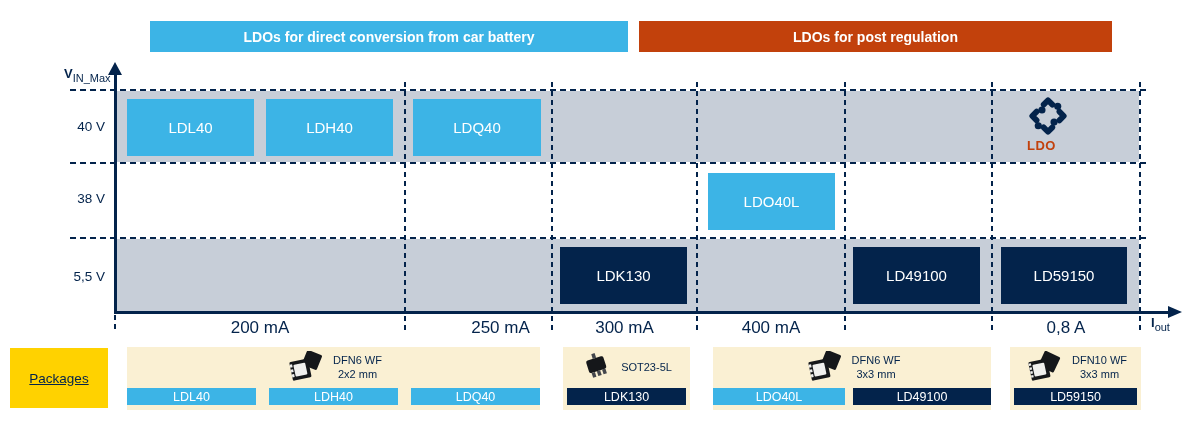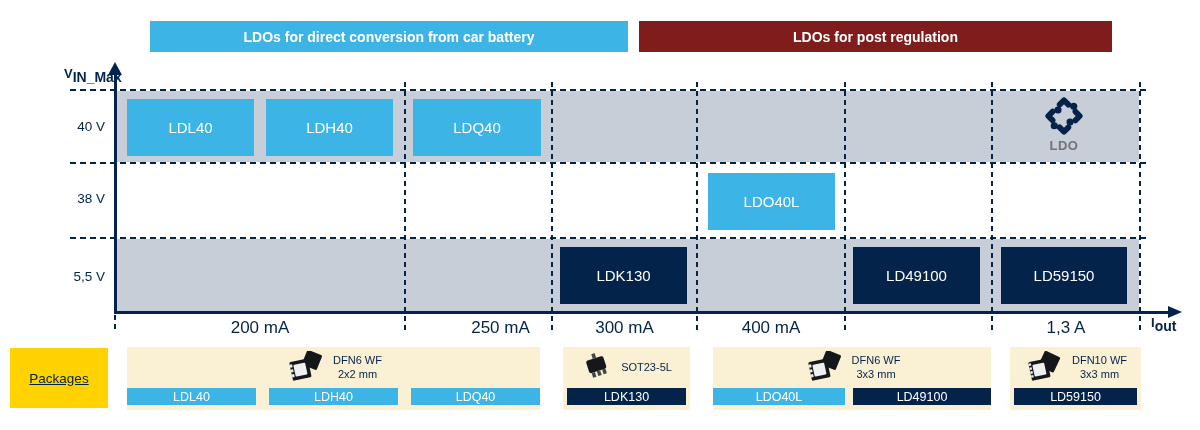--- a/index.html
+++ b/index.html
@@ -3,21 +3,21 @@
 <meta charset="utf-8">
 <style>
   html,body{margin:0;padding:0;background:#fff;}
   body{font-family:"Liberation Sans", sans-serif;}
   .canvas{position:relative;width:1200px;height:430px;background:#ffffff;overflow:hidden;}
 
   
   .hdr{position:absolute;top:21px;height:31px;display:flex;align-items:center;justify-content:center;
        color:#fff;font-size:14px;font-weight:bold;}
   .hdr-blue{left:150px;width:478px;background:#3cb4e6;}
-  .hdr-navy{left:639px;width:473px;background:#7f1d1d;}
+  .hdr-navy{left:639px;width:473px;background:#c2410c;}
 
   
   .band{position:absolute;left:116px;width:1023px;background:#c7ced8;}
   .band-40{top:91px;height:71px;}
   .band-55{top:239px;height:72px;}
 
   
   .hdash{position:absolute;left:70px;width:1078px;height:2px;
          background:repeating-linear-gradient(to right,#03234b 0,#03234b 6px,transparent 6px,transparent 10px);}
   .vdash{position:absolute;width:2px;top:82px;height:248px;
@@ -25,34 +25,34 @@
   .vdash-tick{top:315px;height:15px;}
 
   
   .axis-y{position:absolute;left:114px;top:74px;width:3px;height:238px;background:#03234b;}
   .arrow-up{position:absolute;left:108px;top:62px;width:0;height:0;
             border-left:7px solid transparent;border-right:7px solid transparent;border-bottom:13px solid #03234b;}
   .axis-x{position:absolute;left:114px;top:311px;width:1056px;height:3px;background:#03234b;}
   .arrow-right{position:absolute;left:1168px;top:306px;width:0;height:0;
             border-top:6.5px solid transparent;border-bottom:6.5px solid transparent;border-left:14px solid #03234b;}
   .ylab{position:absolute;left:64px;top:66px;color:#03234b;font-size:13px;font-weight:bold;}
-  .ylab sub,.xlab sub{font-size:14px;font-weight:bold;}
+  .ylab sub,.xlab sub{font-size:11px;font-weight:normal;}
   .xlab{position:absolute;left:1151px;top:315px;color:#03234b;font-size:13px;font-weight:bold;}
 
   .rowlab{position:absolute;left:55px;width:50px;text-align:right;color:#03234b;font-size:13.5px;}
   .collab{position:absolute;top:318px;text-align:center;color:#03234b;font-size:17px;}
 
   
   .pbox{position:absolute;height:57px;display:flex;align-items:center;justify-content:center;
         color:#fff;font-size:15px;}
   .fill-blue{background:#3cb4e6;}
   .fill-navy{background:#03234b;text-align:center;}
 
   
-  .ldo-badge{position:absolute;left:1027px;top:95px;width:74px;text-align:center;color:#737373;}
+  .ldo-badge{position:absolute;left:1027px;top:95px;width:74px;color:#c2410c;}
   .ldo-badge .lbl{font-size:13px;font-weight:bold;letter-spacing:.5px;margin-top:-3px;}
 
   
   .pkg-title{position:absolute;left:10px;top:348px;width:98px;height:60px;background:#ffd200;
              color:#03234b;display:flex;align-items:center;justify-content:center;font-size:13.5px;text-decoration:underline;}
   .panel{position:absolute;top:347px;height:63px;background:#faf0d3;}
   .panel-head{height:40px;display:flex;align-items:center;justify-content:center;gap:8px;}
   .pkg-text{color:#03234b;font-size:11px;line-height:1.3;text-align:center;}
   .pkg-text span{display:block;}
   .bars{position:absolute;left:0;right:0;bottom:5px;display:flex;justify-content:space-between;}
@@ -90,21 +90,21 @@
   <div class="xlab"><span>I</span><sub>out</sub></div>
 
   <div class="rowlab" style="top:119px;">40 V</div>
   <div class="rowlab" style="top:191px;">38 V</div>
   <div class="rowlab" style="top:269px;">5,5 V</div>
 
   <div class="collab" style="left:116px;width:288px;">200 mA</div>
   <div class="collab" style="left:428px;width:145px;">250 mA</div>
   <div class="collab" style="left:553px;width:143px;">300 mA</div>
   <div class="collab" style="left:698px;width:146px;">400 mA</div>
-  <div class="collab" style="left:993px;width:146px;">1,3 A</div>
+  <div class="collab" style="left:993px;width:146px;">0,8 A</div>
 
   <div class="pbox fill-blue" style="left:127px;top:99px;width:127px;">LDL40</div>
   <div class="pbox fill-blue" style="left:266px;top:99px;width:127px;">LDH40</div>
   <div class="pbox fill-blue" style="left:413px;top:99px;width:128px;">LDQ40</div>
   <div class="pbox fill-blue" style="left:708px;top:173px;width:127px;">LDO40L</div>
   <div class="pbox fill-navy" style="left:560px;top:247px;width:127px;">LDK130</div>
   <div class="pbox fill-navy" style="left:853px;top:247px;width:127px;">LD49100</div>
   <div class="pbox fill-navy" style="left:1001px;top:247px;width:126px;">LD59150</div>
 
   <div class="ldo-badge">

